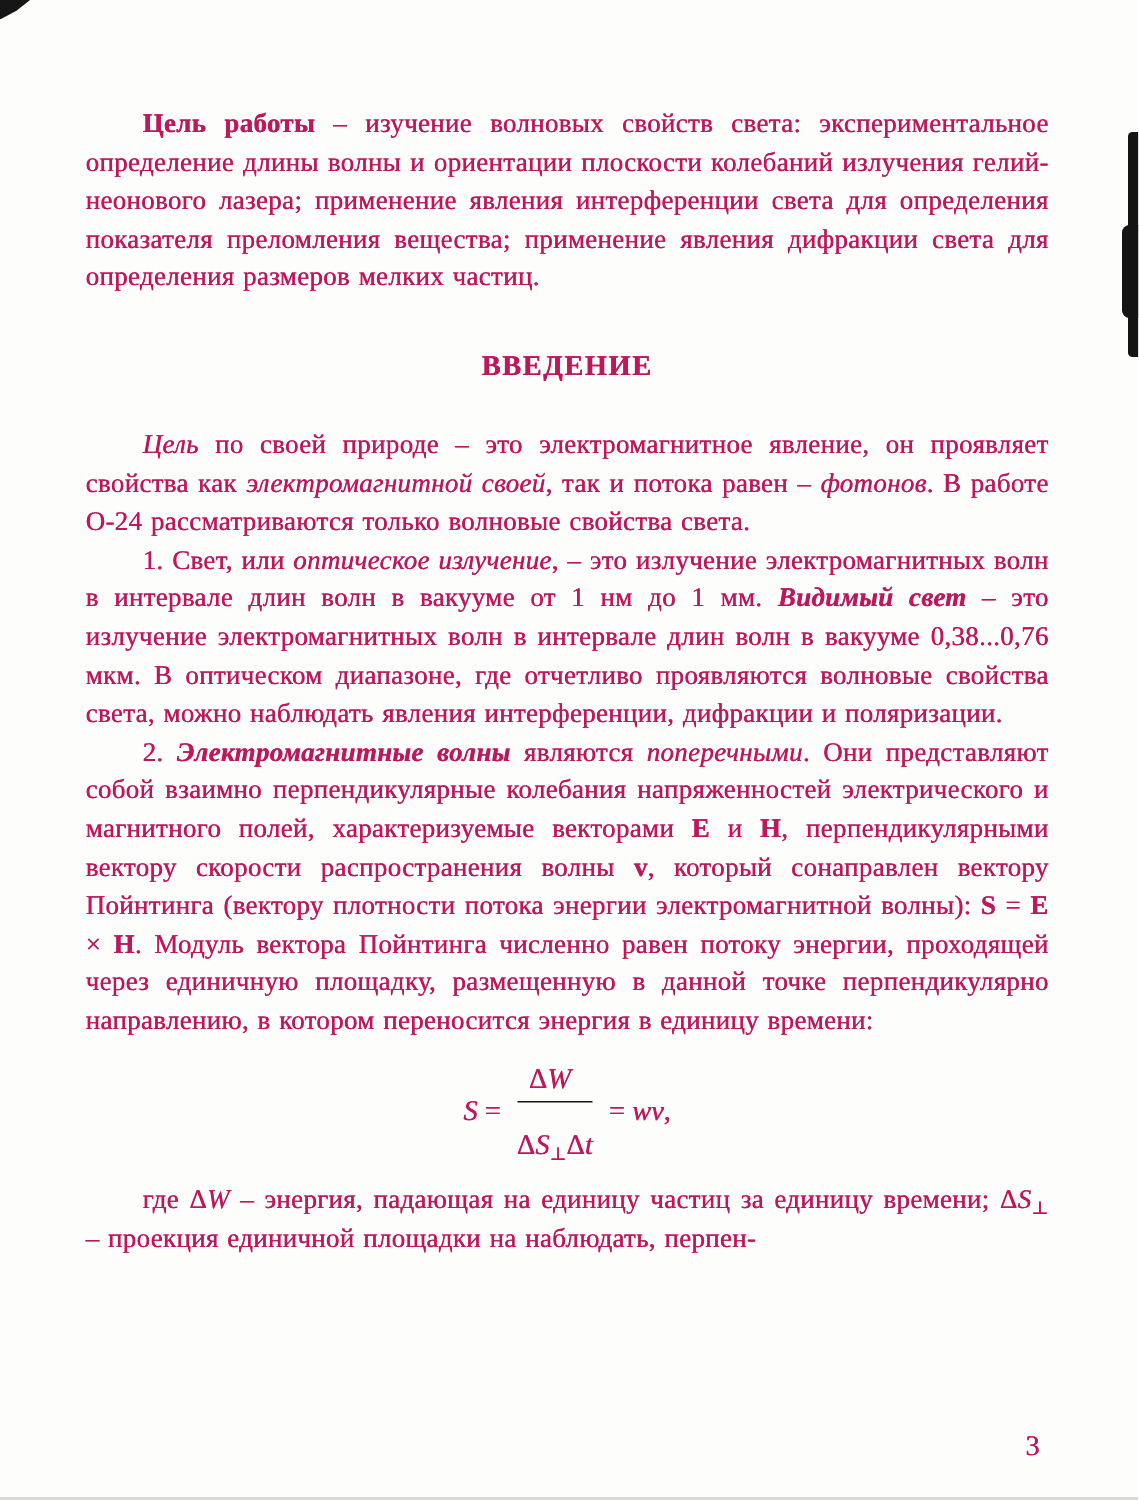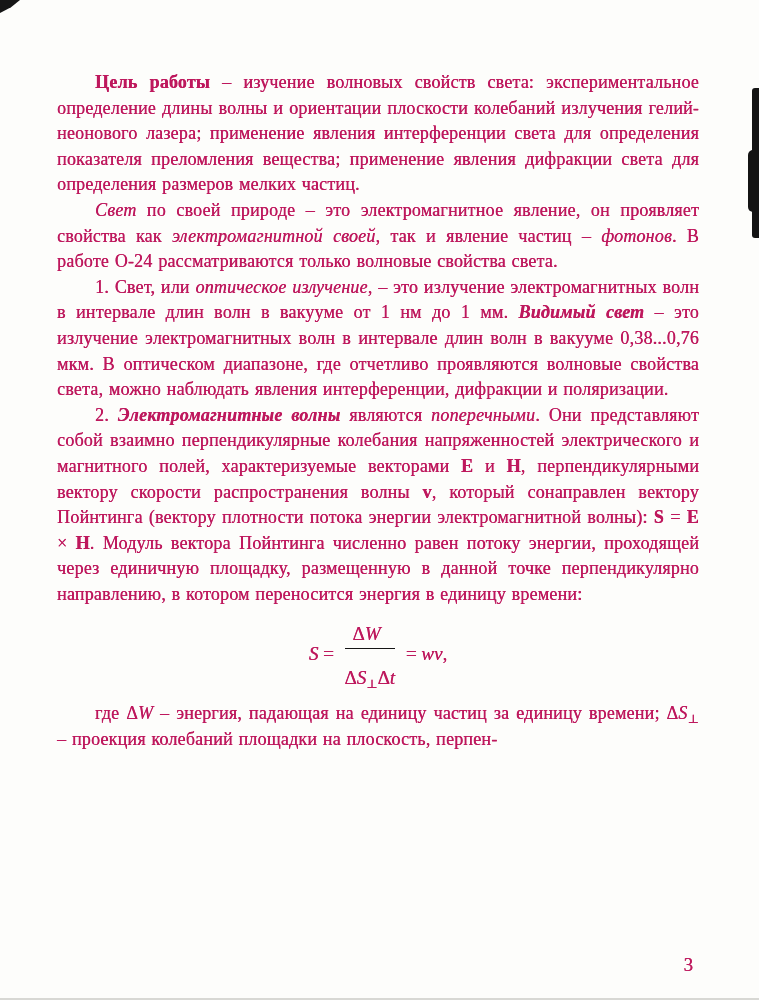--- a/index.html
+++ b/index.html
@@ -114,21 +114,22 @@
 <body>
 
 <div class="page">
   <div class="artifact-corner"></div>
   <div class="artifact-edge-1"></div>
   <div class="artifact-edge-2"></div>
   <div class="artifact-bottom"></div>
 
   <div class="page-inner">
       <p class="para"><span style="font-weight: bold;">Цель работы</span><span> – изучение волновых свойств света: экспериментальное определение длины волны и ориентации плоскости колебаний излучения гелий-неонового лазера; применение явления интерференции света для определения показателя преломления вещества; применение явления дифракции света для определения размеров мелких частиц.</span></p>
-      <p class="para"><span style="font-style: italic;">Свет</span><span> по своей природе – это электромагнитное явление, он проявляет свойства как </span><span style="font-style: italic;">электромагнитной своей</span><span>, так и явление частиц – </span><span style="font-style: italic;">фотонов</span><span>. В работе О-24 рассматриваются только волновые свойства света.</span></p>
+      <div class="heading">ВВЕДЕНИЕ</div>
+      <p class="para"><span style="font-style: italic;">Цель</span><span> по своей природе – это электромагнитное явление, он проявляет свойства как </span><span style="font-style: italic;">электромагнитной своей</span><span>, так и потока равен – </span><span style="font-style: italic;">фотонов</span><span>. В работе О-24 рассматриваются только волновые свойства света.</span></p>
       <p class="para"><span>1. Свет, или </span><span style="font-style: italic;">оптическое излучение</span><span>, – это излучение электромагнитных волн в интервале длин волн в вакууме от 1 нм до 1 мм. </span><span style="font-weight: bold; font-style: italic;">Видимый свет</span><span> – это излучение электромагнитных волн в интервале длин волн в вакууме 0,38...0,76 мкм. В оптическом диапазоне, где отчетливо проявляются волновые свойства света, можно наблюдать явления интерференции, дифракции и поляризации.</span></p>
       <p class="para"><span>2. </span><span style="font-weight: bold; font-style: italic;">Электромагнитные волны</span><span> являются </span><span style="font-style: italic;">поперечными</span><span>. Они представляют собой взаимно перпендикулярные колебания напряженностей электрического и магнитного полей, характеризуемые векторами </span><span style="font-weight: bold;">E</span><span> и </span><span style="font-weight: bold;">H</span><span>, перпендикулярными вектору скорости распространения волны </span><span style="font-weight: bold;">v</span><span>,  который сонаправлен вектору Пойнтинга (вектору плотности потока энергии электромагнитной волны): </span><span style="font-weight: bold;">S</span><span> = </span><span style="font-weight: bold;">E</span><span> × </span><span style="font-weight: bold;">H</span><span>. Модуль вектора Пойнтинга численно равен потоку энергии, проходящей через единичную площадку, размещенную в данной точке перпендикулярно направлению, в котором переносится энергия в единицу времени:</span></p>
       <div class="formula"><span><span style="font-style: italic;">S</span><span> = </span></span><span class="frac"><span class="num"><span>Δ</span><span style="font-style: italic;">W</span></span><span class="den"><span>Δ</span><span style="font-style: italic;">S</span><sub>⊥</sub><span>Δ</span><span style="font-style: italic;">t</span></span></span><span><span> = </span><span style="font-style: italic;">wv</span><span>,</span></span></div>
-      <p class="para"><span>где </span><span>Δ</span><span style="font-style: italic;">W</span><span>  – энергия, падающая на единицу частиц за единицу времени;  </span><span>Δ</span><span style="font-style: italic;">S</span><sub>⊥</sub><span>  – проекция колебаний площадки на плоскость, перпен-</span></p>
+      <p class="para"><span>где </span><span>Δ</span><span style="font-style: italic;">W</span><span>  – энергия, падающая на единицу частиц за единицу времени;  </span><span>Δ</span><span style="font-style: italic;">S</span><sub>⊥</sub><span>  – проекция единичной площадки на наблюдать, перпен-</span></p>
     </div>
 
   <div class="page-number">3</div>
 </div>
 
 </body></html>

